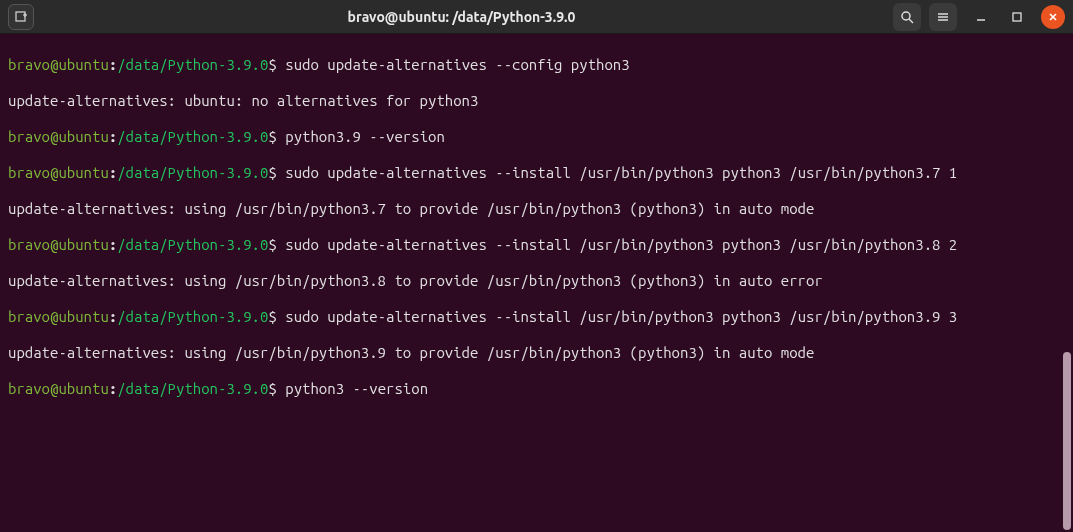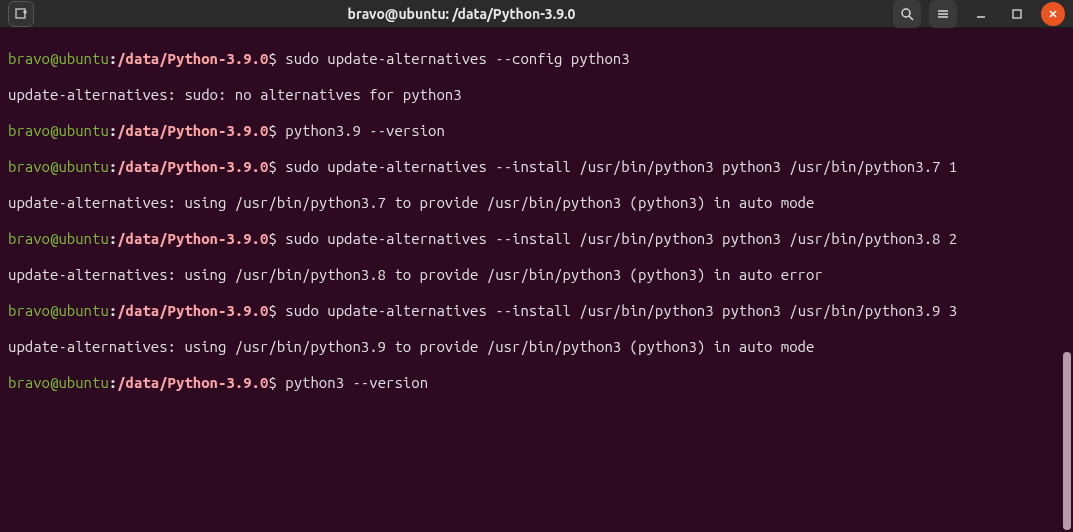--- a/index.html
+++ b/index.html
@@ -6,21 +6,21 @@
 body {
   width: 1073px;
   height: 532px;
   background: #2d0922;
   font-family: "Ubuntu Mono", "DejaVu Sans Mono", Consolas, monospace;
   font-size: 15px;
   overflow: hidden;
   position: relative;
 }
 .titlebar {
-  height: 28px;
+  height: 34px;
   background: #2b2b2b;
   display: flex;
   align-items: center;
   padding: 0 8px;
   color: #e6e6e6;
   font-family: Ubuntu, "Segoe UI", sans-serif;
   font-size: 14px;
   border-bottom: 1px solid #1a1a1a;
 }
 .titlebar .left-btn {
@@ -67,21 +67,21 @@
 }
 .terminal {
   padding: 4px 8px;
   color: #e0e0e0;
   line-height: 18px;
   white-space: pre;
   font-size: 15px;
 }
 .user { color: #7fba3a; font-weight: normal; }
 .colon { color: #e0e0e0; font-weight: bold;}
-.path { color: #fca5a5; font-weight: bold; }
+.path { color: #22c55e; font-weight: normal; }
 .dollar { color: #e0e0e0; }
 .white { color: #e0e0e0; }
 .scrollbar {
   position: absolute;
   right: 2px;
   top: 352px;
   width: 8px;
   height: 178px;
   background: #b89bab;
   border-radius: 4px;
@@ -126,21 +126,21 @@
   <div class="win-btn close">
     <svg width="12" height="12" viewBox="0 0 12 12">
         <line x1="3" y1="3" x2="9" y2="9" stroke="#fff" stroke-width="1.6"></line>
         <line x1="9" y1="3" x2="3" y2="9" stroke="#fff" stroke-width="1.6"></line>
       </svg>
   </div>
 </div>
 
 <div class="terminal">
 <div><span class="user">bravo@ubuntu</span><span class="colon">:</span><span class="path">/data/Python-3.9.0</span><span class="dollar">$</span><span class="white"> sudo update-alternatives --config python3</span></div>
-<div><span class="white">update-alternatives: sudo: no alternatives for python3</span></div>
+<div><span class="white">update-alternatives: ubuntu: no alternatives for python3</span></div>
 <div><span class="user">bravo@ubuntu</span><span class="colon">:</span><span class="path">/data/Python-3.9.0</span><span class="dollar">$</span><span class="white"> python3.9 --version</span></div>
 <div><span class="user">bravo@ubuntu</span><span class="colon">:</span><span class="path">/data/Python-3.9.0</span><span class="dollar">$</span><span class="white"> sudo update-alternatives --install /usr/bin/python3 python3 /usr/bin/python3.7 1</span></div>
 <div><span class="white">update-alternatives: using /usr/bin/python3.7 to provide /usr/bin/python3 (python3) in auto mode</span></div>
 <div><span class="user">bravo@ubuntu</span><span class="colon">:</span><span class="path">/data/Python-3.9.0</span><span class="dollar">$</span><span class="white"> sudo update-alternatives --install /usr/bin/python3 python3 /usr/bin/python3.8 2</span></div>
 <div><span class="white">update-alternatives: using /usr/bin/python3.8 to provide /usr/bin/python3 (python3) in auto error</span></div>
 <div><span class="user">bravo@ubuntu</span><span class="colon">:</span><span class="path">/data/Python-3.9.0</span><span class="dollar">$</span><span class="white"> sudo update-alternatives --install /usr/bin/python3 python3 /usr/bin/python3.9 3</span></div>
 <div><span class="white">update-alternatives: using /usr/bin/python3.9 to provide /usr/bin/python3 (python3) in auto mode</span></div>
 <div><span class="user">bravo@ubuntu</span><span class="colon">:</span><span class="path">/data/Python-3.9.0</span><span class="dollar">$</span><span class="white"> python3 --version</span></div>
 
 

